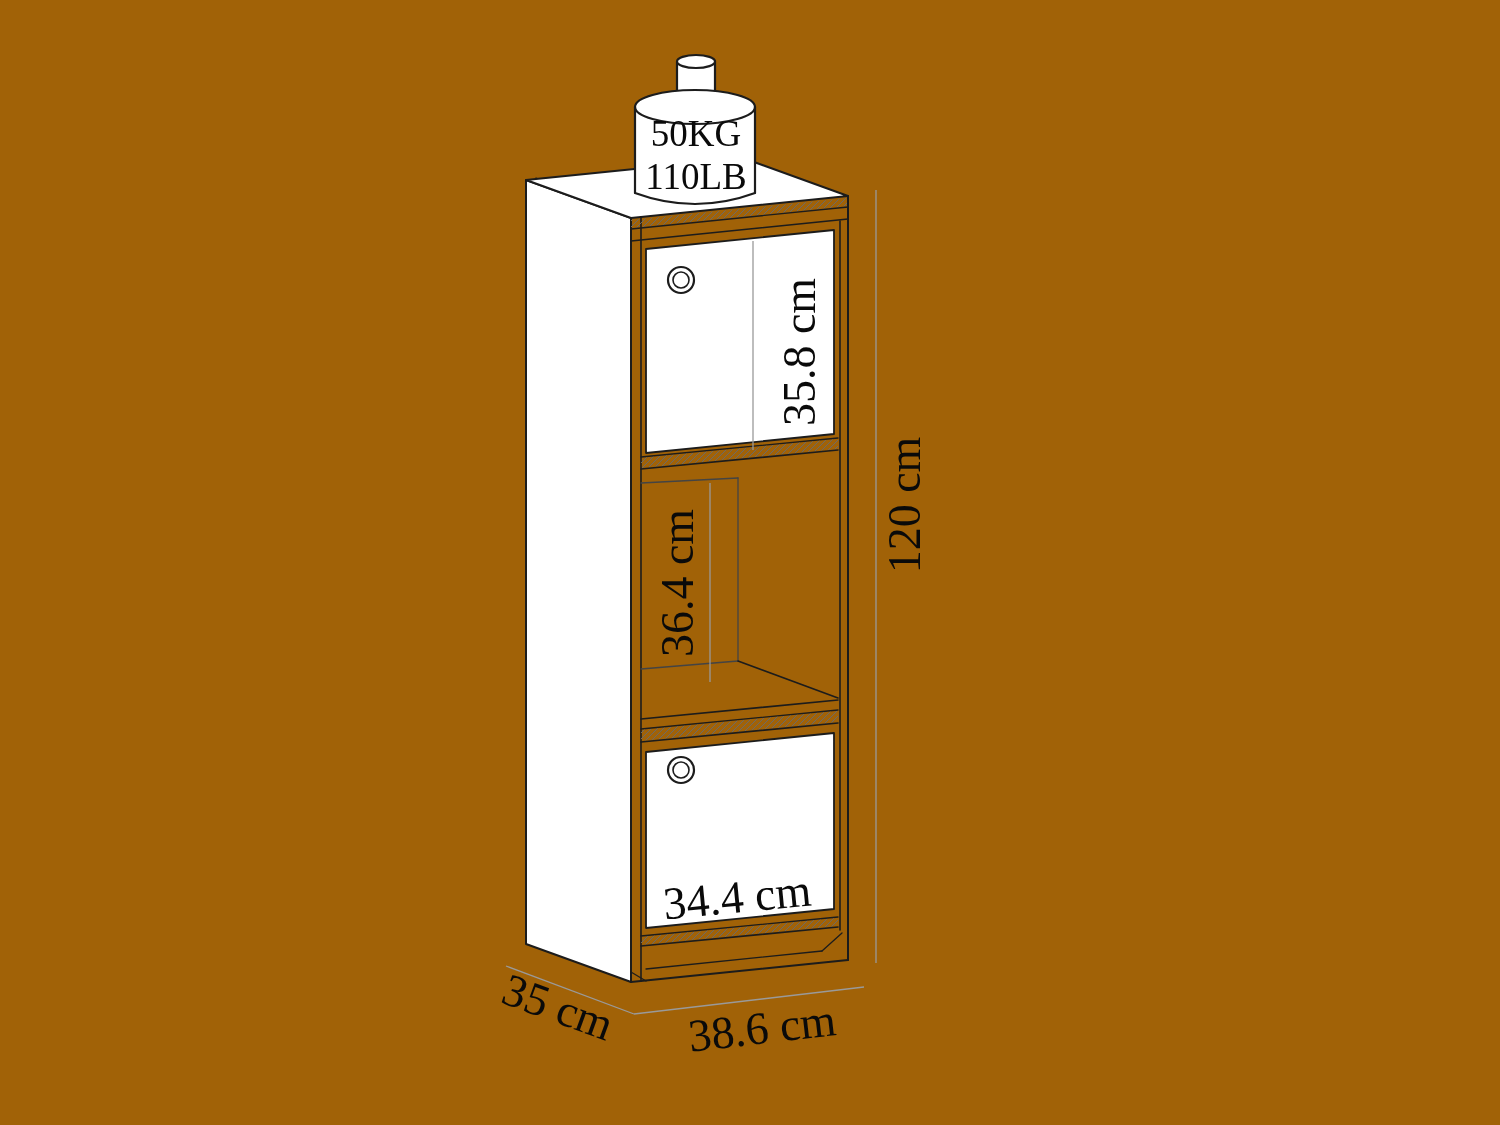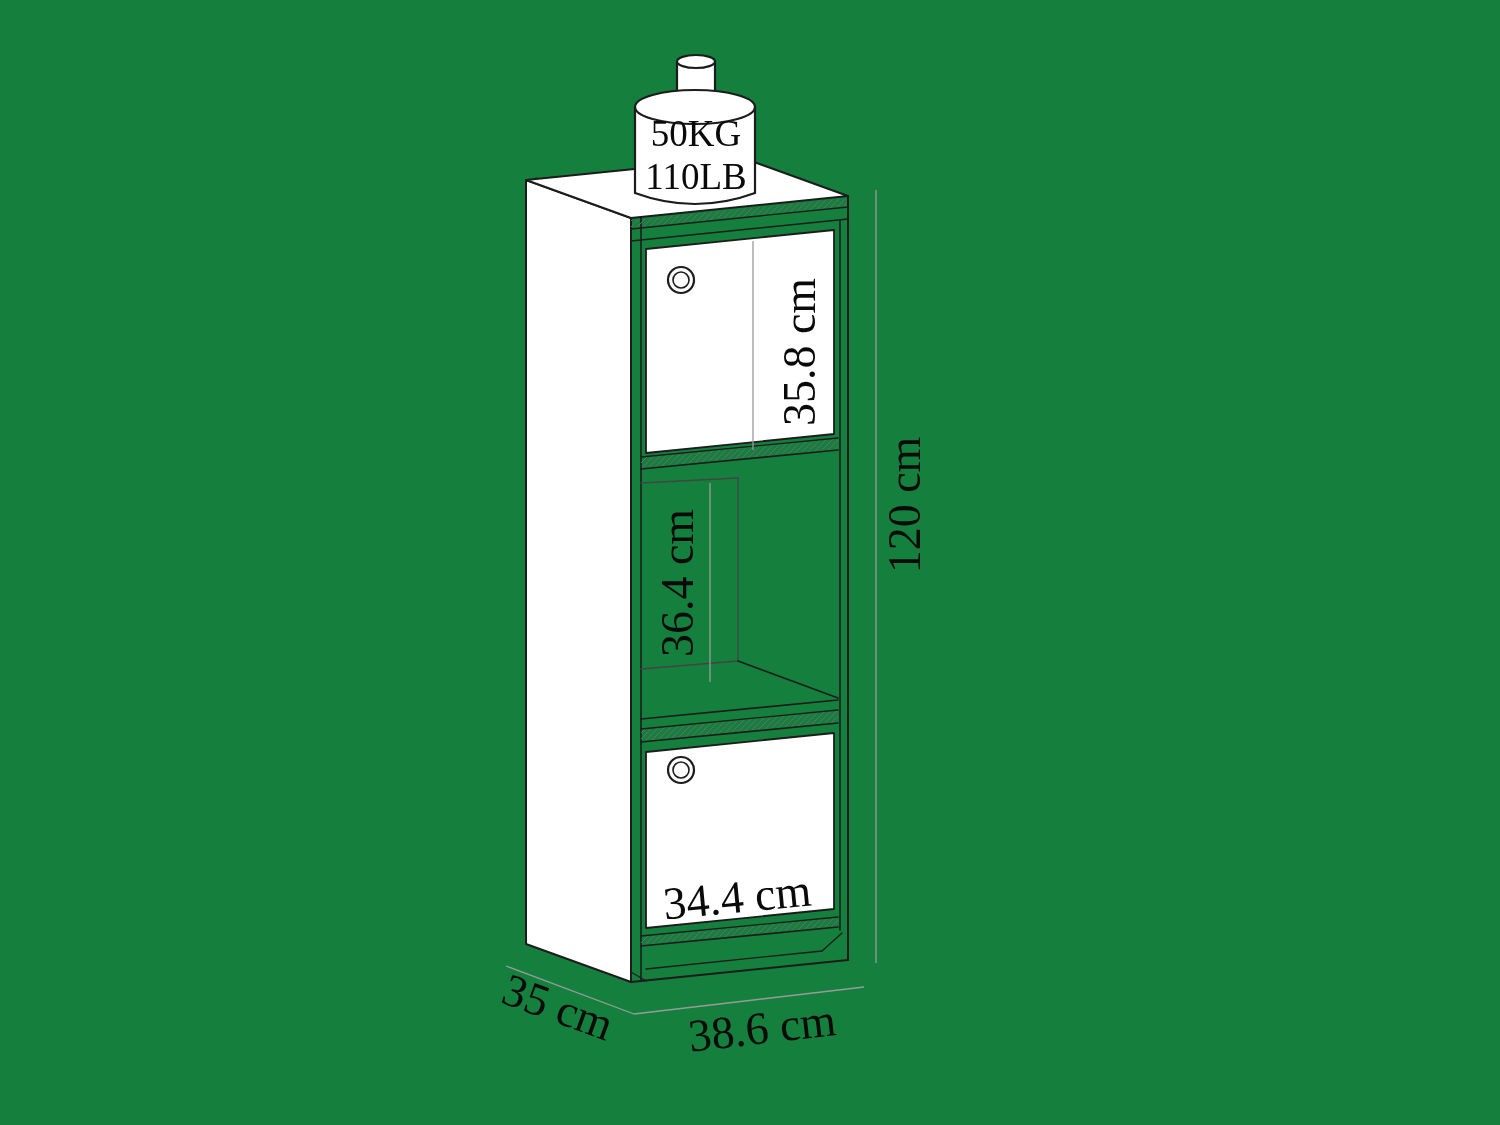--- a/index.html
+++ b/index.html
@@ -4,21 +4,21 @@
 <style>
   html, body {
     margin: 0;
     padding: 0;
     background: #ffffff;
   }
   .stage {
     position: relative;
     width: 1500px;
     height: 1125px;
-    background: #15803d;
+    background: #a16207;
     overflow: hidden;
   }
   svg { display: block; }
   .dim-label {
     font-family: "Liberation Serif", "DejaVu Serif", serif;
     font-size: 46px;
     fill: #0a0a0a;
   }
   .weight-label {
     font-family: "Liberation Serif", "DejaVu Serif", serif;

